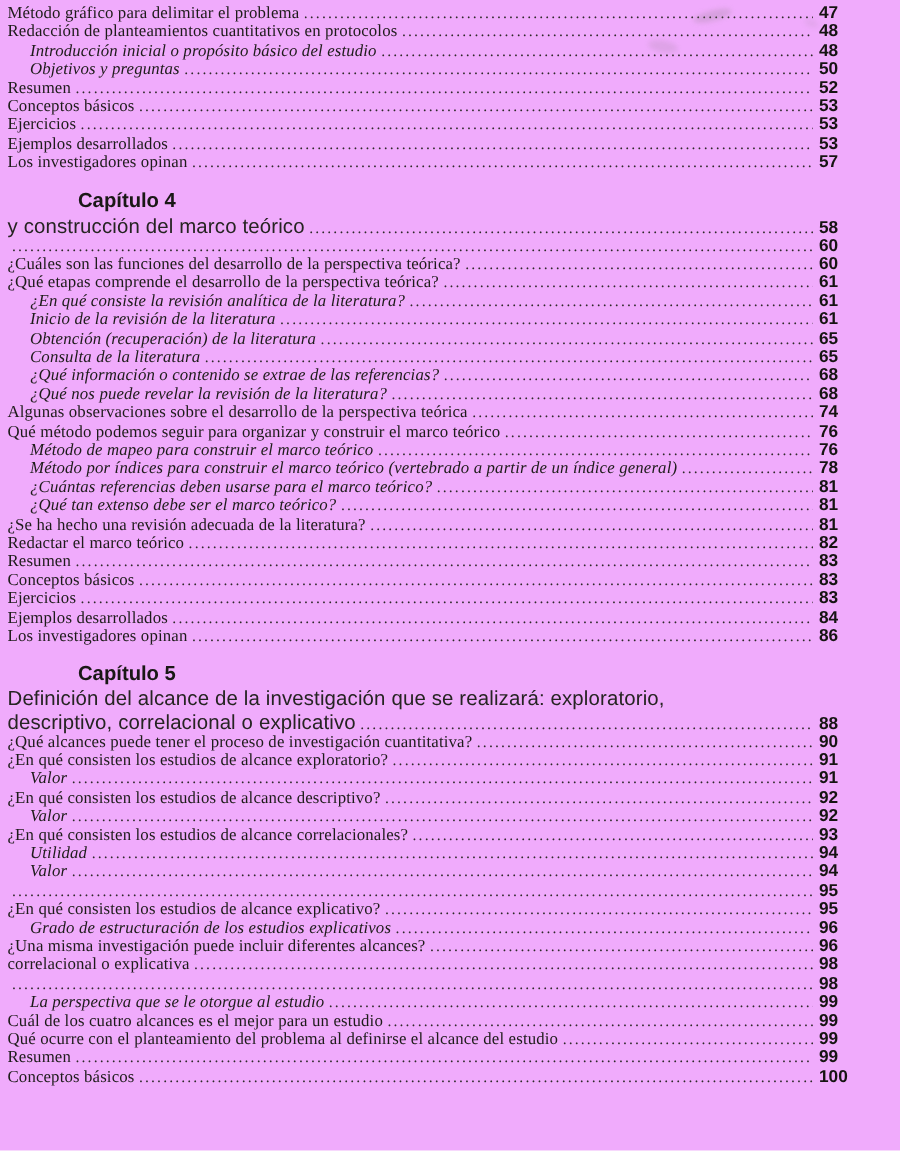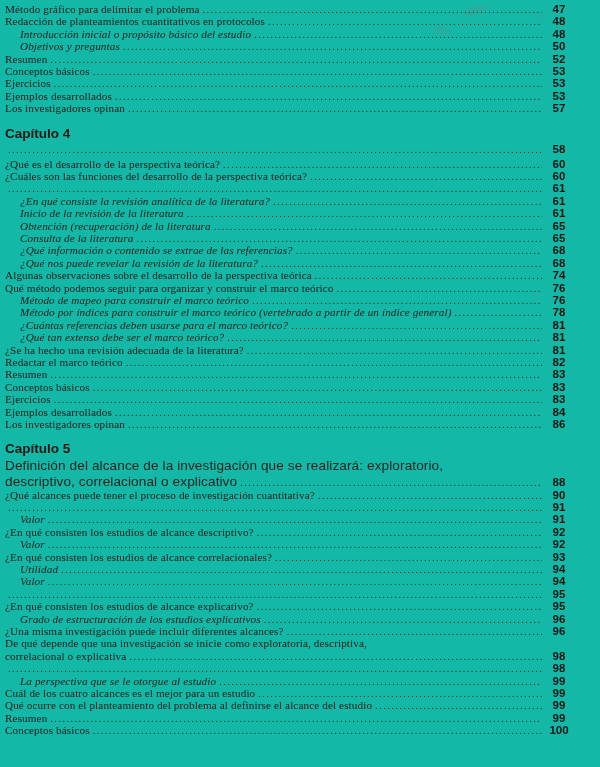--- a/index.html
+++ b/index.html
@@ -6,21 +6,21 @@
     margin: 0;
     padding: 0;
     background: #fdfdfb;
   }
   .page {
     position: relative;
     width: 600px;
     height: 767px;
     box-sizing: border-box;
     padding-top: 3px;
-    background: #14b8a6;
+    background: #f0abfc;
     overflow: hidden;
     font-family: "Liberation Serif", serif;
     color: #1e1c1a;
   }
   
   .row {
     display: flex;
     align-items: baseline;
     height: 12.4px;
     padding-left: 5px;
@@ -44,36 +44,37 @@
     font-size: 10.5px;
     letter-spacing: 1.4px;
     color: #2d2a27;
   }
   .leader::after {
     content: "......................................................................................................................................................................................................................................................................................................................";
   }
   .pagenum {
     flex-shrink: 0;
     min-width: 26px;
-    text-align: center;
+    text-align: left;
     font-family: "Liberation Sans", sans-serif;
     font-weight: 700;
     font-size: 11.5px;
     color: #161412;
   }
   
   .chapter-heading {
     font-family: "Liberation Sans", sans-serif;
     font-weight: 700;
     font-size: 13.5px;
     line-height: 16px;
     margin-top: 11px;
     margin-bottom: 1px;
     padding-left: 5px;
     color: #1a1816;
+    margin-left: 47px;
   }
   .chapter-title-line {
     font-family: "Liberation Sans", sans-serif;
     font-size: 13.6px;
     line-height: 15.2px;
     padding-left: 5px;
     padding-right: 28px;
     color: #262422;
     letter-spacing: 0.1px;
   }
@@ -150,34 +151,35 @@
         </div>
         <div class="row">
           <span class="label">Los investigadores opinan</span>
           <span class="leader"></span>
           <span class="pagenum">57</span>
         </div>
       </div>
       <div class="toc-section">
         <div class="chapter-heading">Capítulo 4</div>
         <div class="row title-row">
+          <span class="label">y construcción del marco teórico</span>
           <span class="leader"></span>
           <span class="pagenum">58</span>
         </div>
         <div class="row">
-          <span class="label">¿Qué es el desarrollo de la perspectiva teórica?</span>
           <span class="leader"></span>
           <span class="pagenum">60</span>
         </div>
         <div class="row">
           <span class="label">¿Cuáles son las funciones del desarrollo de la perspectiva teórica?</span>
           <span class="leader"></span>
           <span class="pagenum">60</span>
         </div>
         <div class="row">
+          <span class="label">¿Qué etapas comprende el desarrollo de la perspectiva teórica?</span>
           <span class="leader"></span>
           <span class="pagenum">61</span>
         </div>
         <div class="row sub">
           <span class="label">¿En qué consiste la revisión analítica de la literatura?</span>
           <span class="leader"></span>
           <span class="pagenum">61</span>
         </div>
         <div class="row sub">
           <span class="label">Inicio de la revisión de la literatura</span>
@@ -277,20 +279,21 @@
           <span class="label">descriptivo, correlacional o explicativo</span>
           <span class="leader"></span>
           <span class="pagenum">88</span>
         </div>
         <div class="row">
           <span class="label">¿Qué alcances puede tener el proceso de investigación cuantitativa?</span>
           <span class="leader"></span>
           <span class="pagenum">90</span>
         </div>
         <div class="row">
+          <span class="label">¿En qué consisten los estudios de alcance exploratorio?</span>
           <span class="leader"></span>
           <span class="pagenum">91</span>
         </div>
         <div class="row sub">
           <span class="label">Valor</span>
           <span class="leader"></span>
           <span class="pagenum">91</span>
         </div>
         <div class="row">
           <span class="label">¿En qué consisten los estudios de alcance descriptivo?</span>
@@ -328,23 +331,20 @@
         </div>
         <div class="row sub">
           <span class="label">Grado de estructuración de los estudios explicativos</span>
           <span class="leader"></span>
           <span class="pagenum">96</span>
         </div>
         <div class="row">
           <span class="label">¿Una misma investigación puede incluir diferentes alcances?</span>
           <span class="leader"></span>
           <span class="pagenum">96</span>
-        </div>
-        <div class="row noleader">
-          <span class="label">De qué depende que una investigación se inicie como exploratoria, descriptiva,</span>
         </div>
         <div class="row">
           <span class="label">correlacional o explicativa</span>
           <span class="leader"></span>
           <span class="pagenum">98</span>
         </div>
         <div class="row sub">
           <span class="leader"></span>
           <span class="pagenum">98</span>
         </div>

